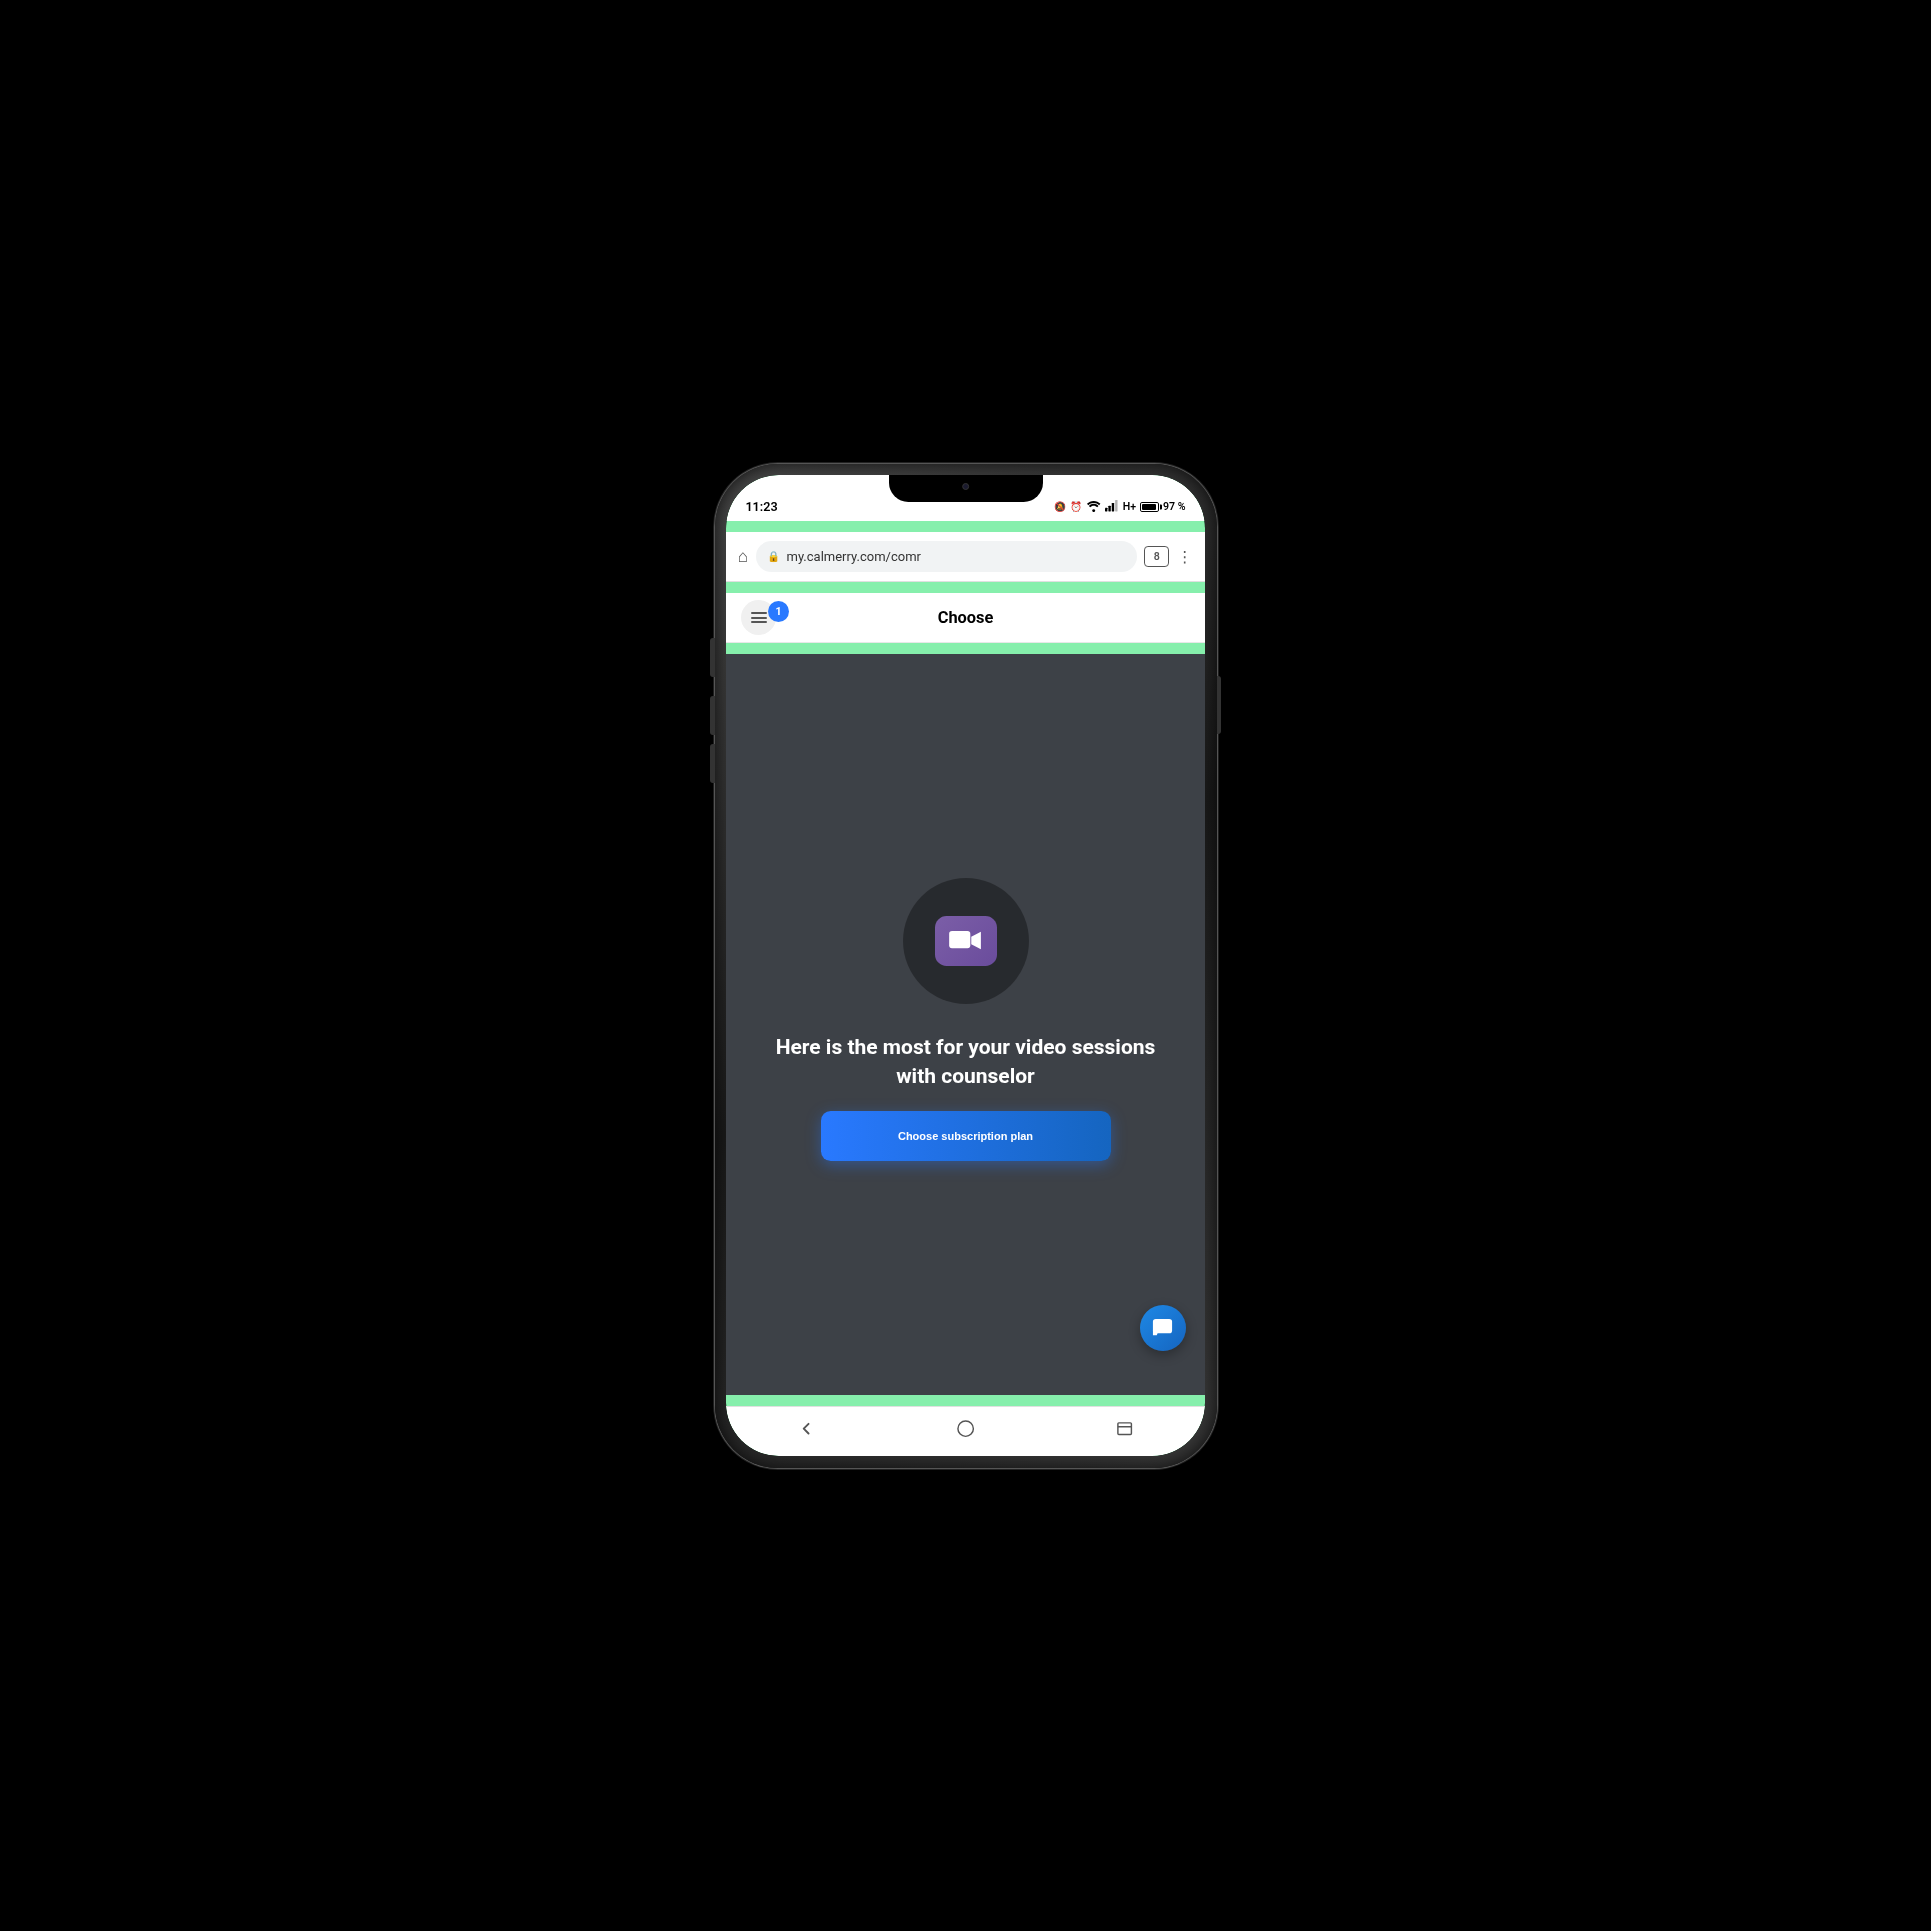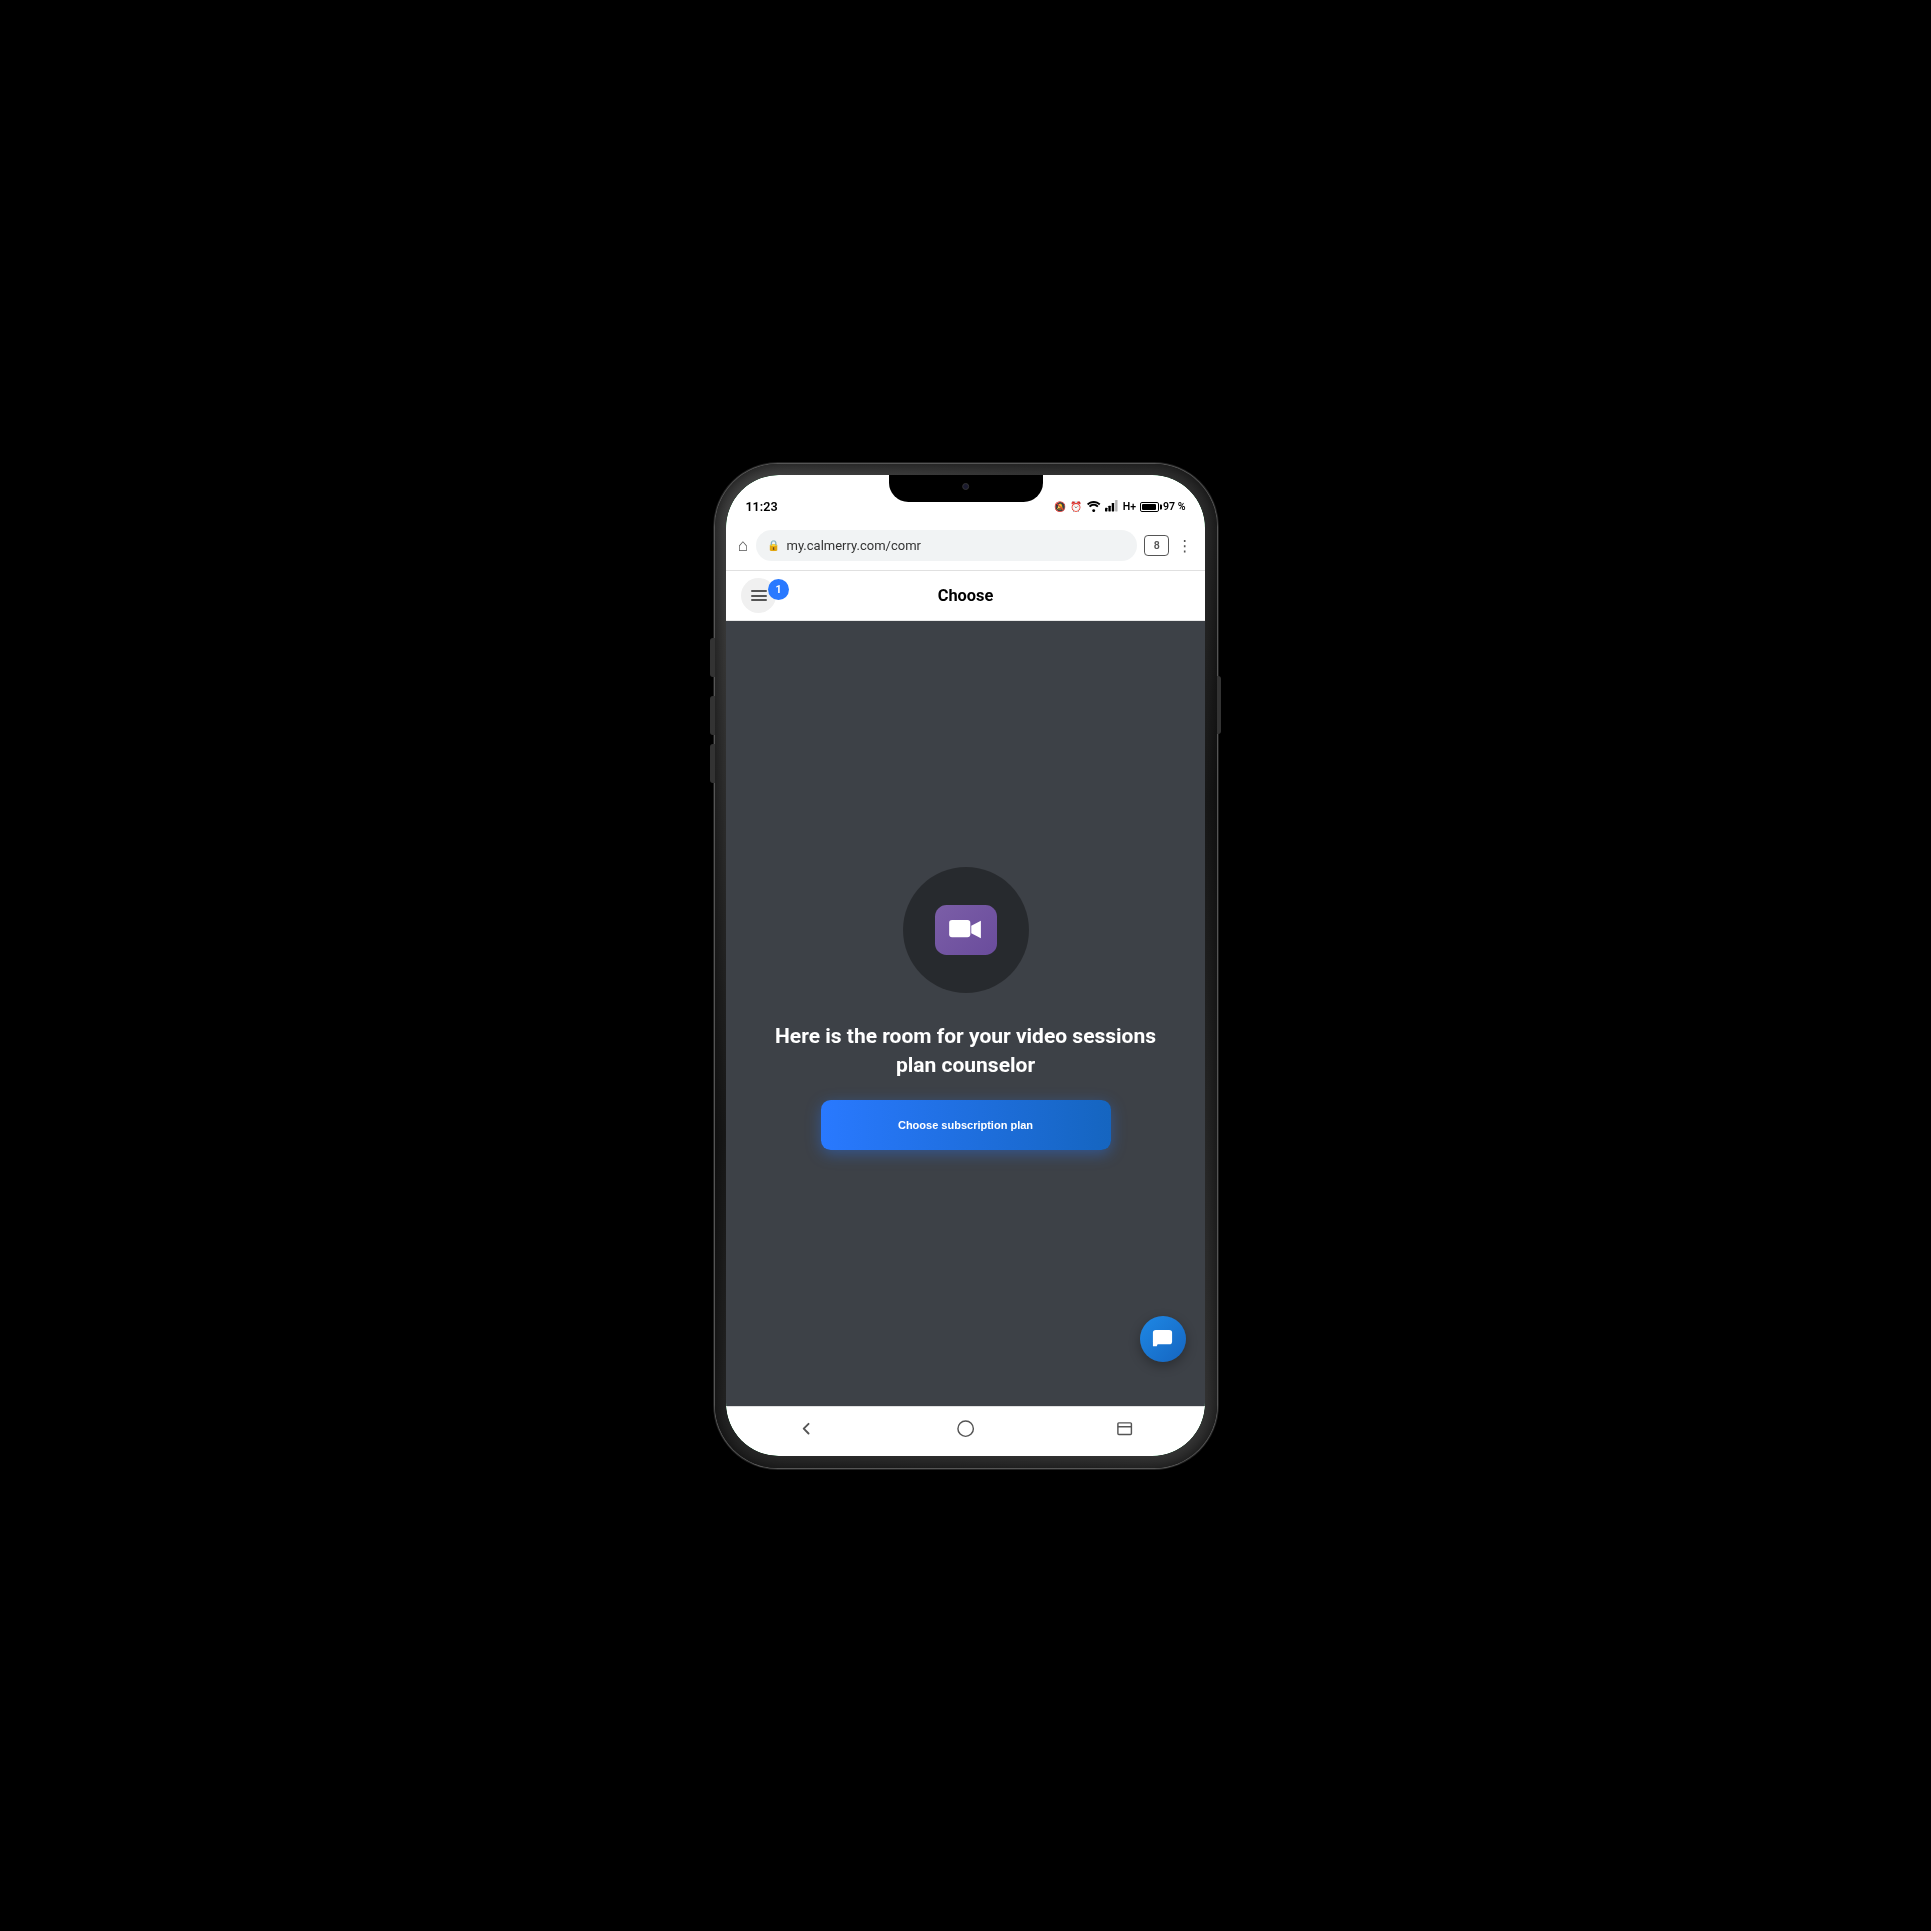--- a/index.html
+++ b/index.html
@@ -60,20 +60,21 @@
     }
 
     .phone-screen {
       width: 100%;
       height: 100%;
       background: #86efac;
       border-radius: 53px;
       overflow: hidden;
       display: flex;
       flex-direction: column;
+      gap: 11px;
     }
 
     
     .notch {
       position: absolute;
       top: 0;
       left: 50%;
       transform: translateX(-50%);
       width: 154px;
       height: 27px;
@@ -428,21 +429,21 @@
 
         <div class="video-icon-circle">
           <div class="video-icon-box">
             <svg class="video-camera-svg" viewBox="0 0 34 26" fill="none">
               <rect x="0" y="3" width="22" height="18" rx="3" fill="white"></rect>
               <path d="M23 9L33 4V22L23 17V9Z" fill="white"></path>
             </svg>
           </div>
         </div>
 
-        <h2 class="main-heading">Here is the room for your video sessions plan counselor</h2>
+        <h2 class="main-heading">Here is the most for your video sessions with counselor</h2>
 
 
         <button class="cta-button">
           <span>Choose subscription plan</span>
         </button>
 
         <div class="chat-fab">
           <svg width="23" height="23" viewBox="0 0 24 24" fill="none">
             <rect x="2" y="3" width="20" height="15" rx="3" fill="white"></rect>
             <path d="M6 20L8 15H2V20H6Z" fill="white"></path>

